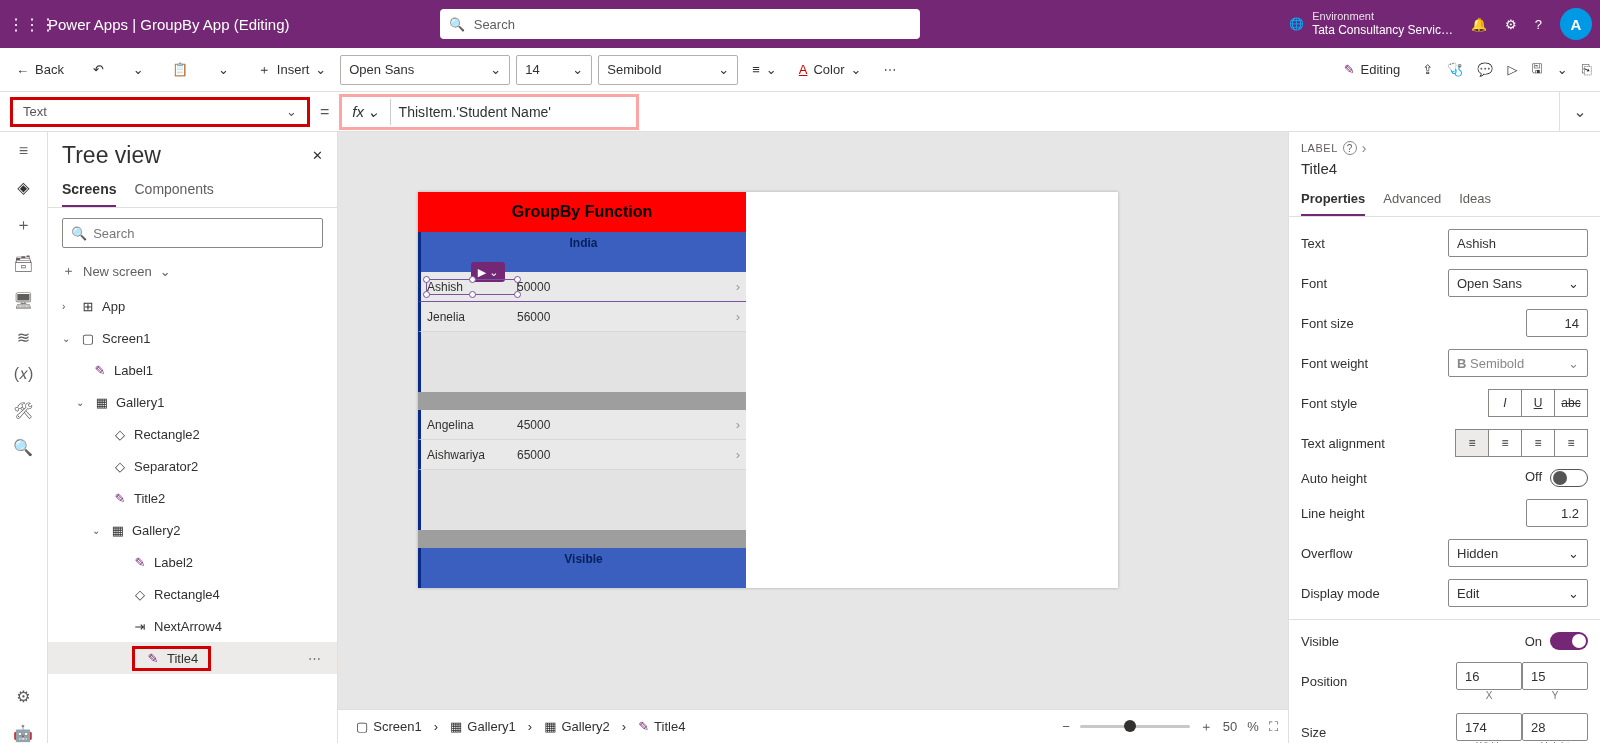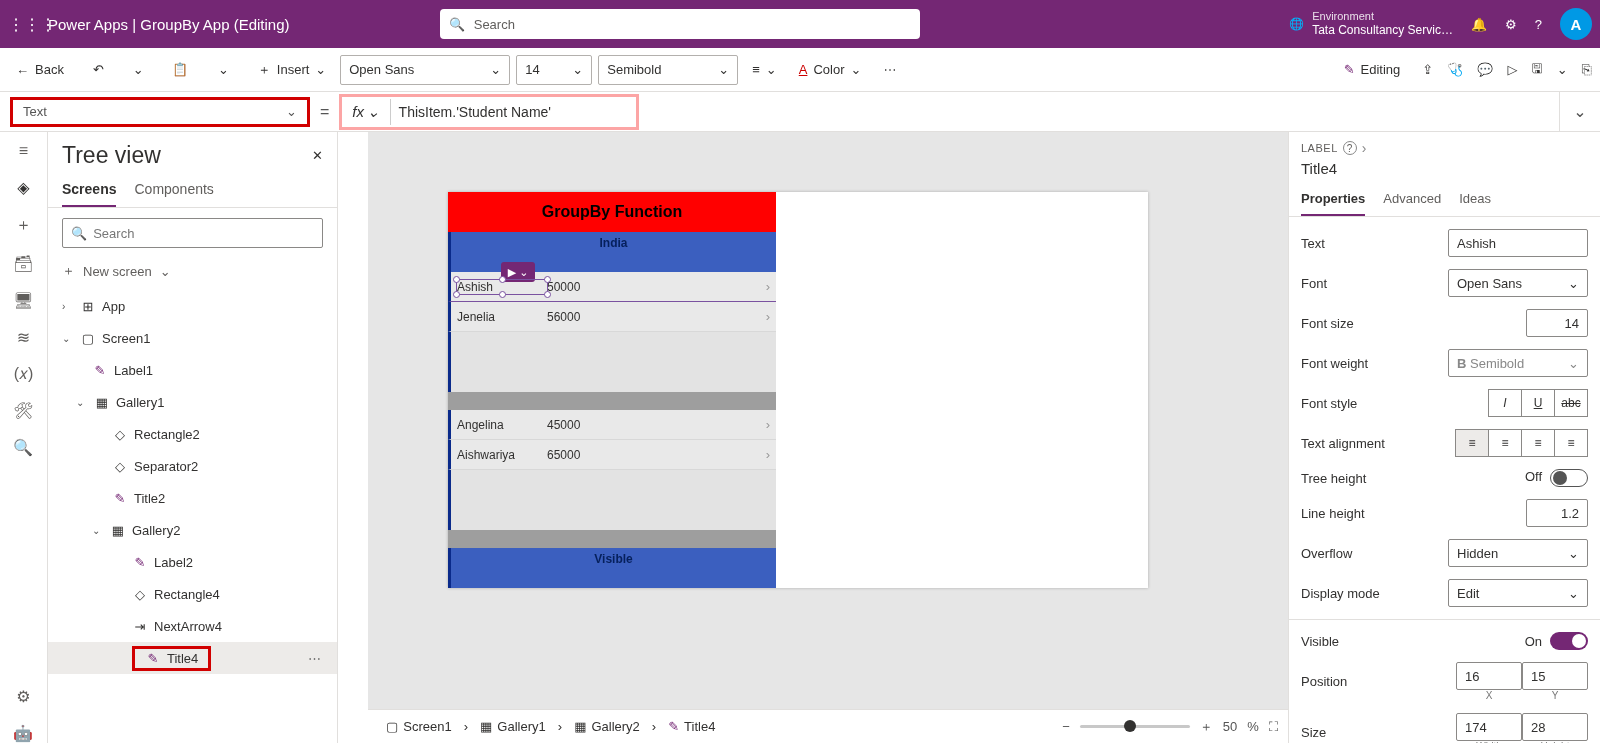--- a/index.html
+++ b/index.html
@@ -59,21 +59,21 @@
 .tree-item .icon { width: 16px; font-size: 13px; text-align: center; }
 .ti-depth1 { padding-left: 28px; }
 .ti-depth2 { padding-left: 44px; }
 .ti-depth3 { padding-left: 64px; }
 .ti-depth4 { padding-left: 84px; }
 .tree-row-selected { background: #edebe9; }
 .tree-sel-box { border: 3px solid #d10000; display: inline-flex; align-items: center; gap: 6px; padding: 2px 10px; }
 .tree-dots { margin-left: auto; margin-right: 14px; color: #555; letter-spacing: 2px; }
 
 
-.canvas-wrap { flex: 1; background: #e6e6e6; position: relative; display: flex; flex-direction: column; margin-left: 30px; }
+.canvas-wrap { flex: 1; background: #e6e6e6; position: relative; display: flex; flex-direction: column; }
 .canvas-area { flex: 1; overflow: hidden; position: relative; }
 .phone { position: absolute; left: 80px; top: 60px; width: 700px; height: 396px; background: #fff; box-shadow: 0 0 3px rgba(0,0,0,.25); }
 .phone-inner { position: absolute; left: 0; top: 0; width: 328px; height: 396px; }
 .app-header { background: #ff0000; height: 40px; display: flex; align-items: center; justify-content: center; font-weight: 700; font-size: 16px; color: #000; }
 .gal1 { height: 356px; overflow: hidden; background: #e3e3e3; }
 .country-block { }
 .country-header { background: #3b5fbf; color: #06205c; font-weight: 700; text-align: center; height: 40px; line-height: 22px; font-size: 12px; border-left: 3px solid #0a2a8a; }
 .g2-wrapper { background: #e9e9e9; }
 .row { display: flex; align-items: center; border-bottom: 1px solid #d8d8d8; height: 30px; padding: 0 6px; font-size: 12px; position: relative; border-left: 3px solid #0a2a8a; }
 .row .name { width: 90px; }
@@ -468,21 +468,21 @@
       <div class="prow">
           <span>Text alignment</span>
         <div class="btn-group">
           <div class="bg active">≡</div>
           <div class="bg">≡</div>
           <div class="bg">≡</div>
           <div class="bg">≡</div>
         </div>
       </div>
       <div class="prow">
-          <span>Tree height</span>
+          <span>Auto height</span>
           <span style="display:flex;gap:8px">
             <span>Off</span>
             <span class="toggle off"></span>
           </span>
         </div>
       <div class="prow">
           <span>Line height</span>
           <div class="pval small">
             <span>1.2</span>
           </div>

